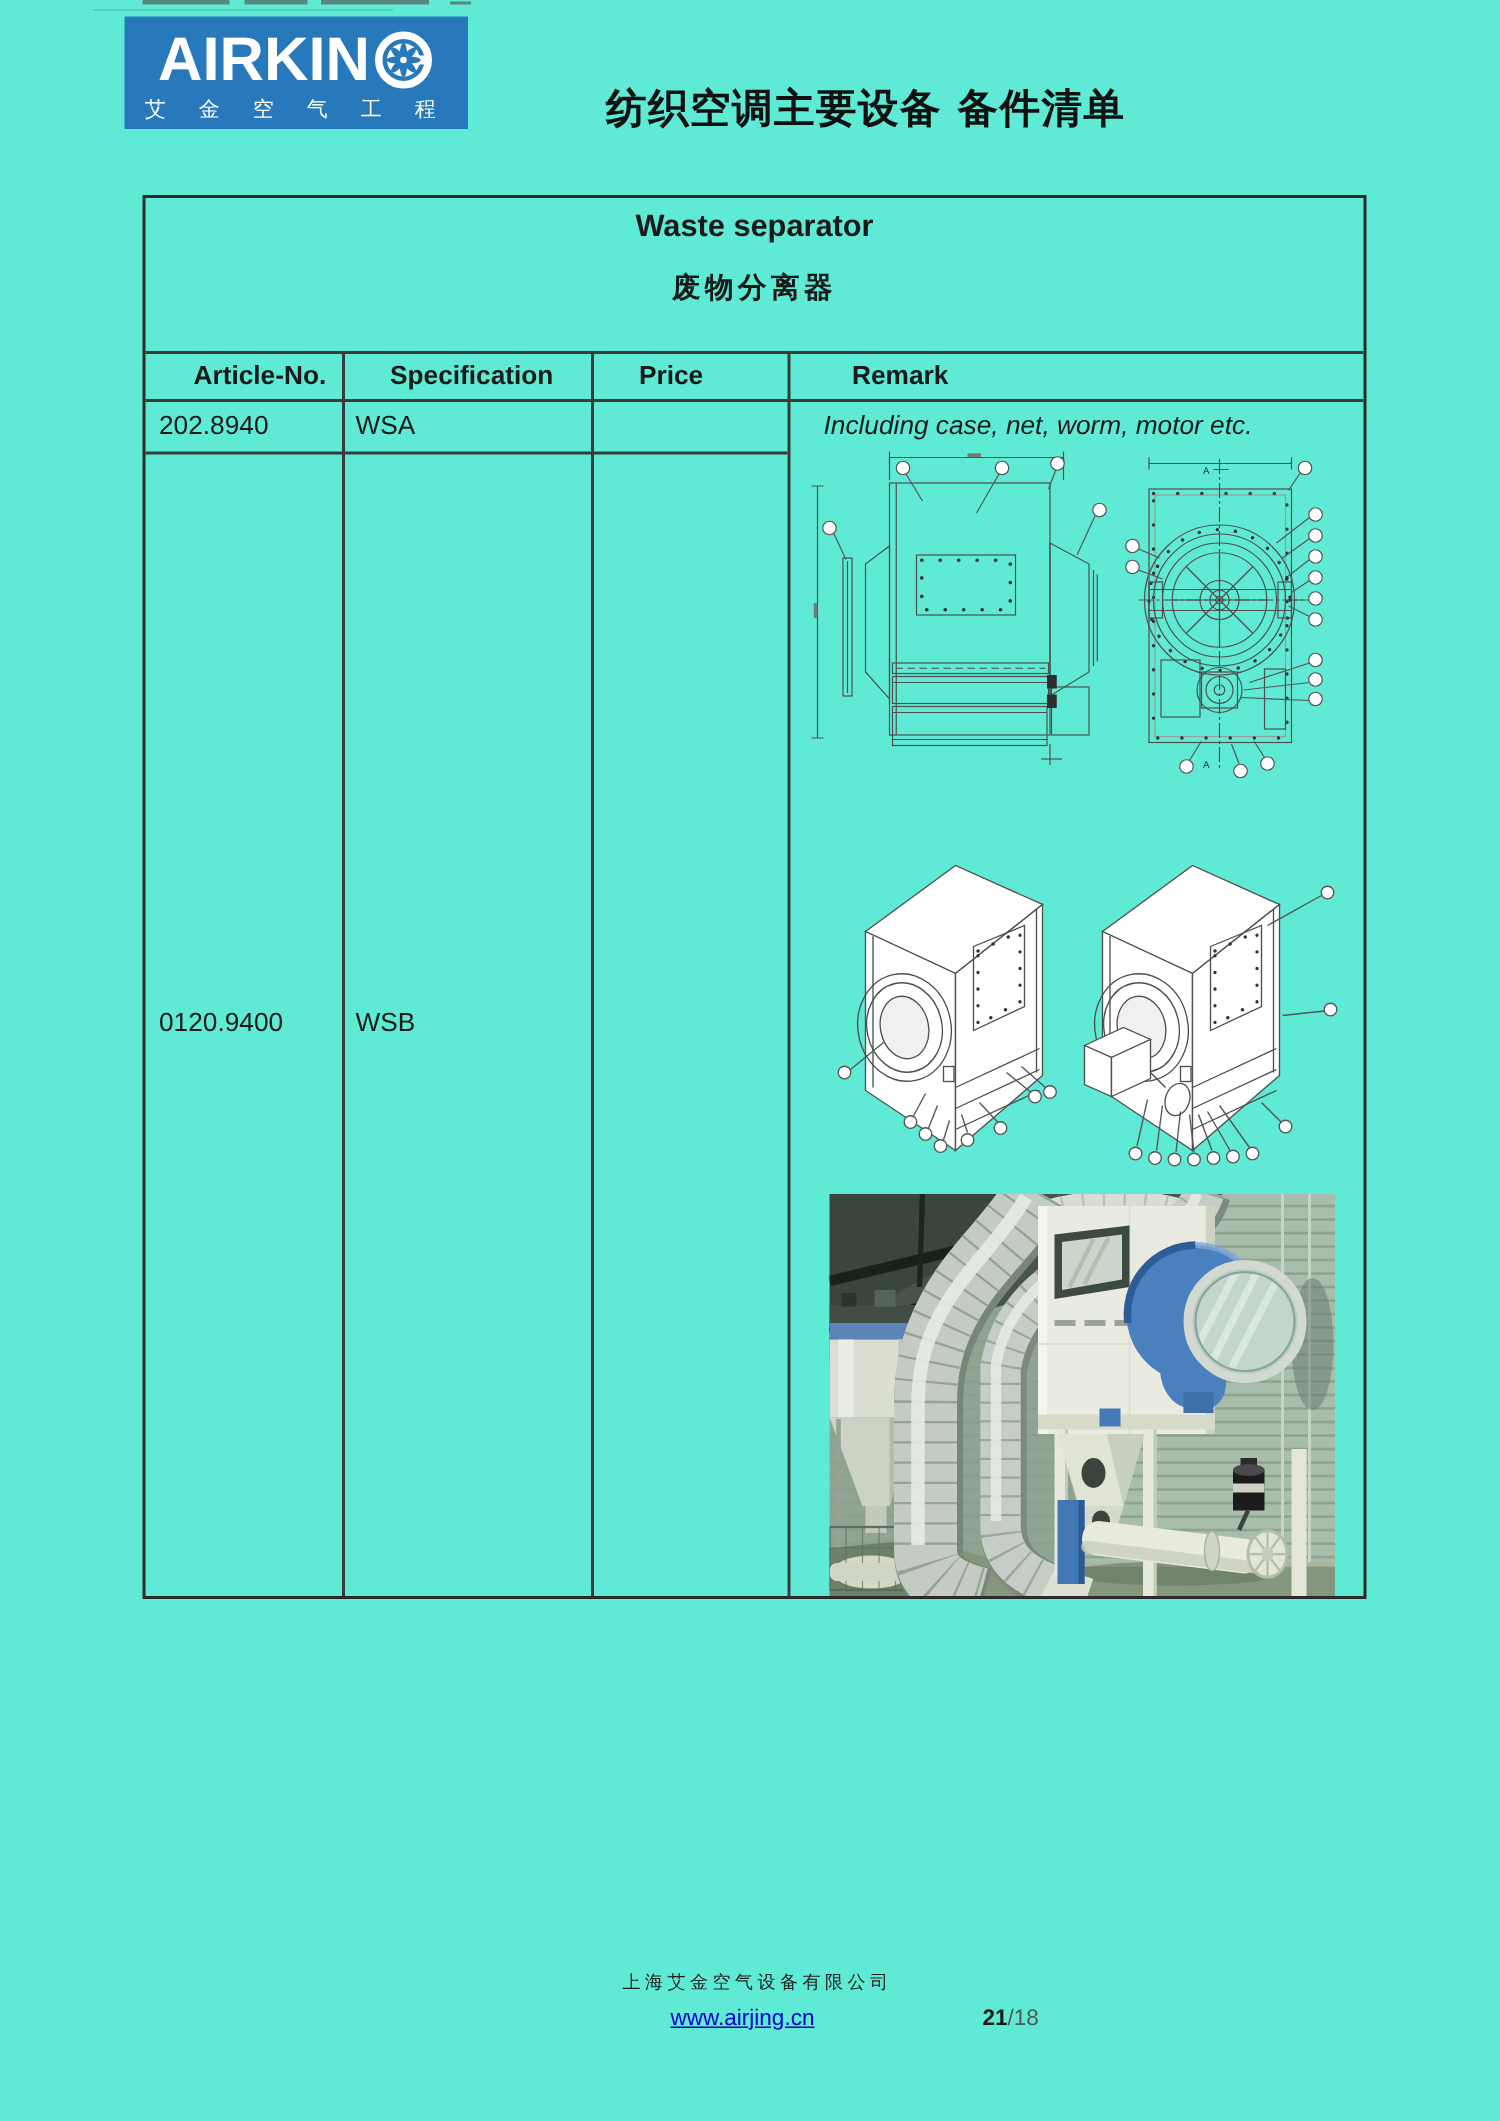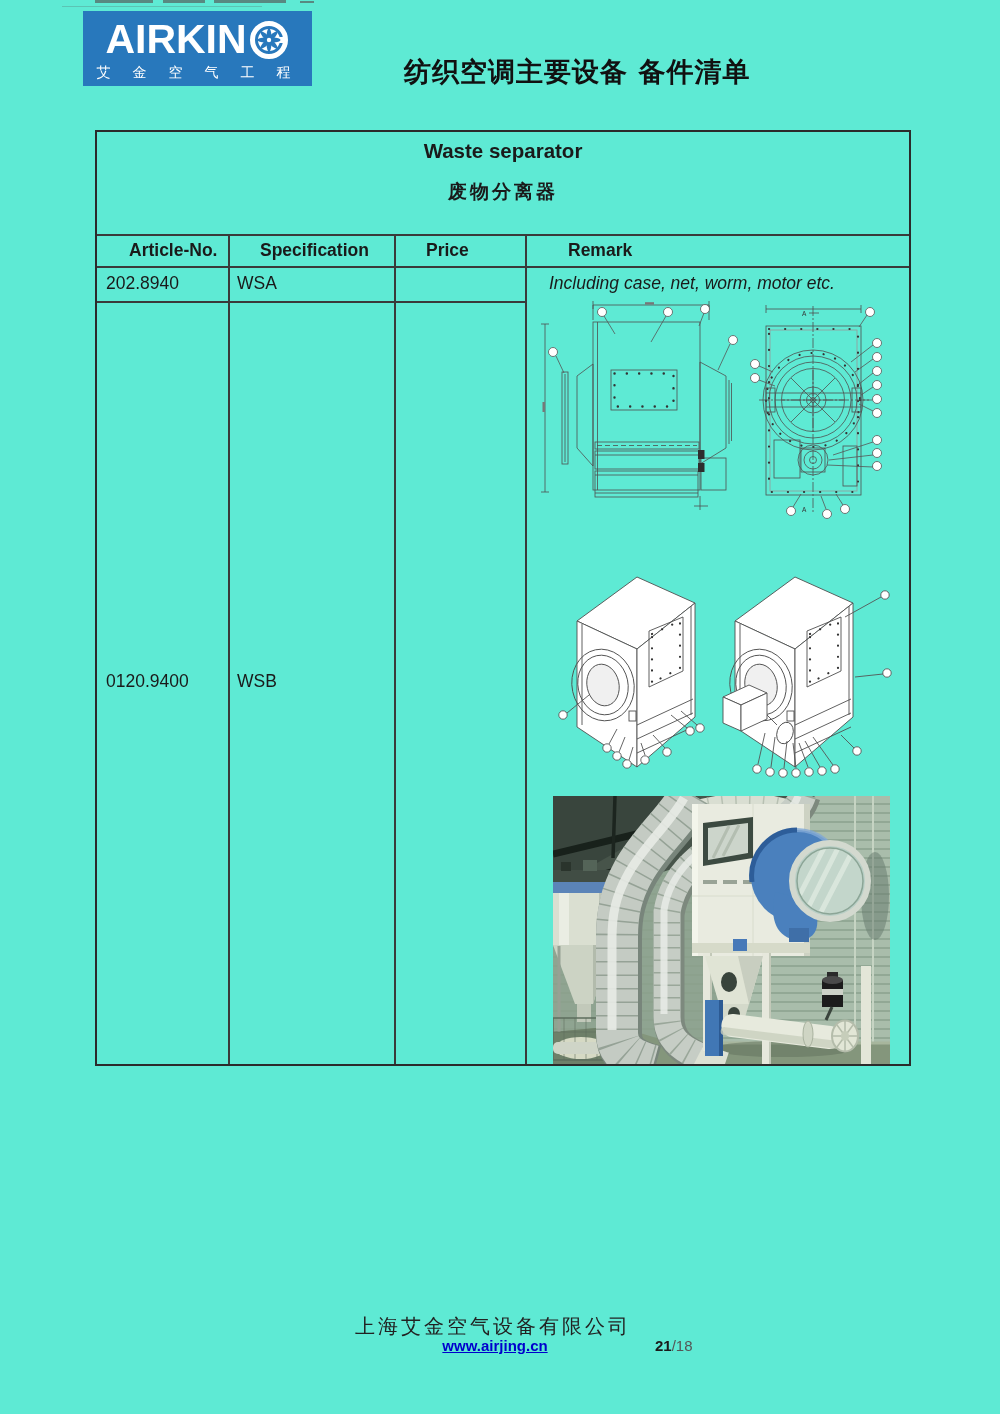--- a/index.html
+++ b/index.html
@@ -27,25 +27,25 @@
   .t-zh{left:0;top:47px;width:100%;text-align:center;font-size:19px;letter-spacing:3px;
         font-family:"Liberation Serif","DejaVu Serif",serif;font-weight:600;}
   .hdr{font-weight:bold;line-height:32px;top:102px;margin-left:23px;}
   .r1{line-height:35px;top:134px;}
   .r2{line-height:22px;top:538px;}
   .remark-cell{position:absolute;left:428px;top:134px;width:382px;height:798px;}
   .remark-note{position:absolute;left:24px;top:0;line-height:35px;font-size:17.5px;
                font-style:italic;white-space:nowrap;}
   .fig{position:absolute;}
   
-  .foot-company{position:absolute;left:355px;top:1313px;width:300px;
-                font-size:20px;letter-spacing:3px;color:#222;
+  .foot-company{position:absolute;left:355px;top:1313px;width:300px;text-align:center;
+                font-size:12px;letter-spacing:3px;color:#222;
                 font-family:"Liberation Serif","DejaVu Serif",serif;}
   .foot-site{position:absolute;left:405px;top:1337px;width:180px;text-align:center;
-             font-size:15px;font-weight:bold;color:#0000cc;text-decoration:underline;}
+             font-size:15px;font-weight:normal;color:#0000cc;text-decoration:underline;}
   .foot-page{position:absolute;left:655px;top:1337px;font-size:15px;color:#555;}
   .foot-page b{color:#1a1a1a;}
   svg text{font-family:"Liberation Sans",sans-serif;}
 </style>
 </head>
 <body>
 
 <div class="page">
 
   <div class="artifact" style="left:95px;top:0;width:58px;height:2.5px;"></div>

